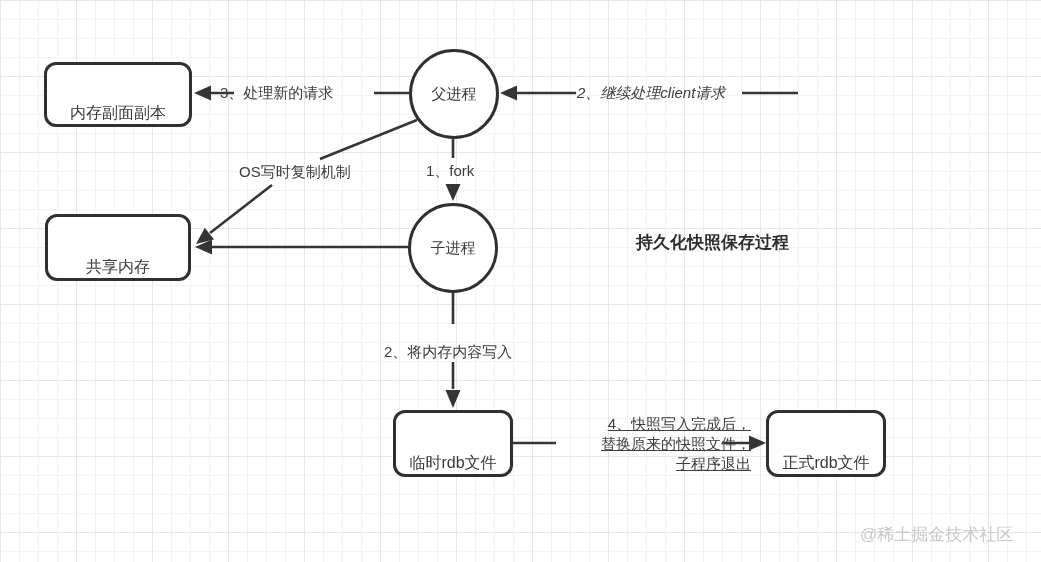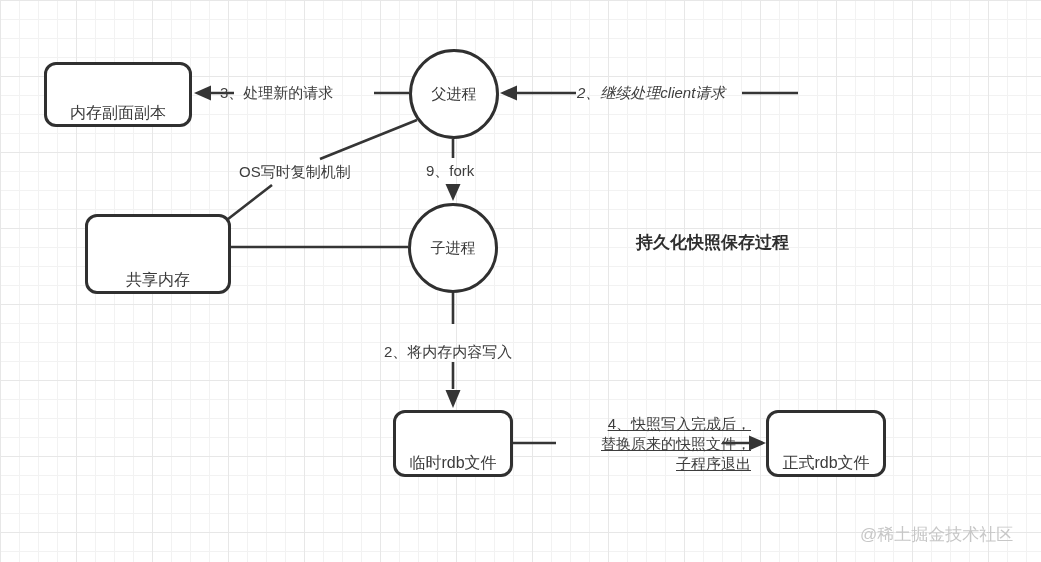--- a/index.html
+++ b/index.html
@@ -52,21 +52,21 @@
     color:#2e2e2e;
     white-space:nowrap;
   }
   .watermark{
     position:absolute;
     font-size:17px;
     color:#c7c7c7;
     white-space:nowrap;
   }
   #n-memory-copy{left:44px;top:62px;width:148px;height:65px;}
-  #n-shared-memory{left:45px;top:214px;width:146px;height:80px;margin-left:40px;}
+  #n-shared-memory{left:45px;top:214px;width:146px;height:67px;}
   #n-parent{left:409px;top:49px;width:90px;height:90px;}
   #n-child{left:408px;top:203px;width:90px;height:90px;}
   #n-temp-rdb{left:393px;top:410px;width:120px;height:67px;}
   #n-formal-rdb{left:766px;top:410px;width:120px;height:67px;}
   #l-handle-new{left:220px;top:84px;}
   #l-continue-client{left:577px;top:84px;font-style:italic;}
   #l-cow{left:239px;top:163px;}
   #l-fork{left:426px;top:162px;}
   #l-write-memory{left:384px;top:343px;}
   #l-replace{left:543px;top:414px;width:208px;}
@@ -139,21 +139,21 @@
   <div id="n-temp-rdb" class="node rect-node">
     <span>临时rdb文件</span>
   </div>
 
   <div id="l-handle-new" class="edge-label">3、处理新的请求</div>
 
   <div id="l-continue-client" class="edge-label">2、继续处理client请求</div>
 
   <div id="l-cow" class="edge-label">OS写时复制机制</div>
 
-  <div id="l-fork" class="edge-label">9、fork</div>
+  <div id="l-fork" class="edge-label">1、fork</div>
 
   <div id="l-write-memory" class="edge-label">2、将内存内容写入</div>
 
   <div id="l-replace" class="edge-label multiline">
     <div>4、快照写入完成后，</div>
     <div>替换原来的快照文件，</div>
     <div>子程序退出</div>
   </div>
 
   <div id="l-title" class="diagram-title">持久化快照保存过程</div>

